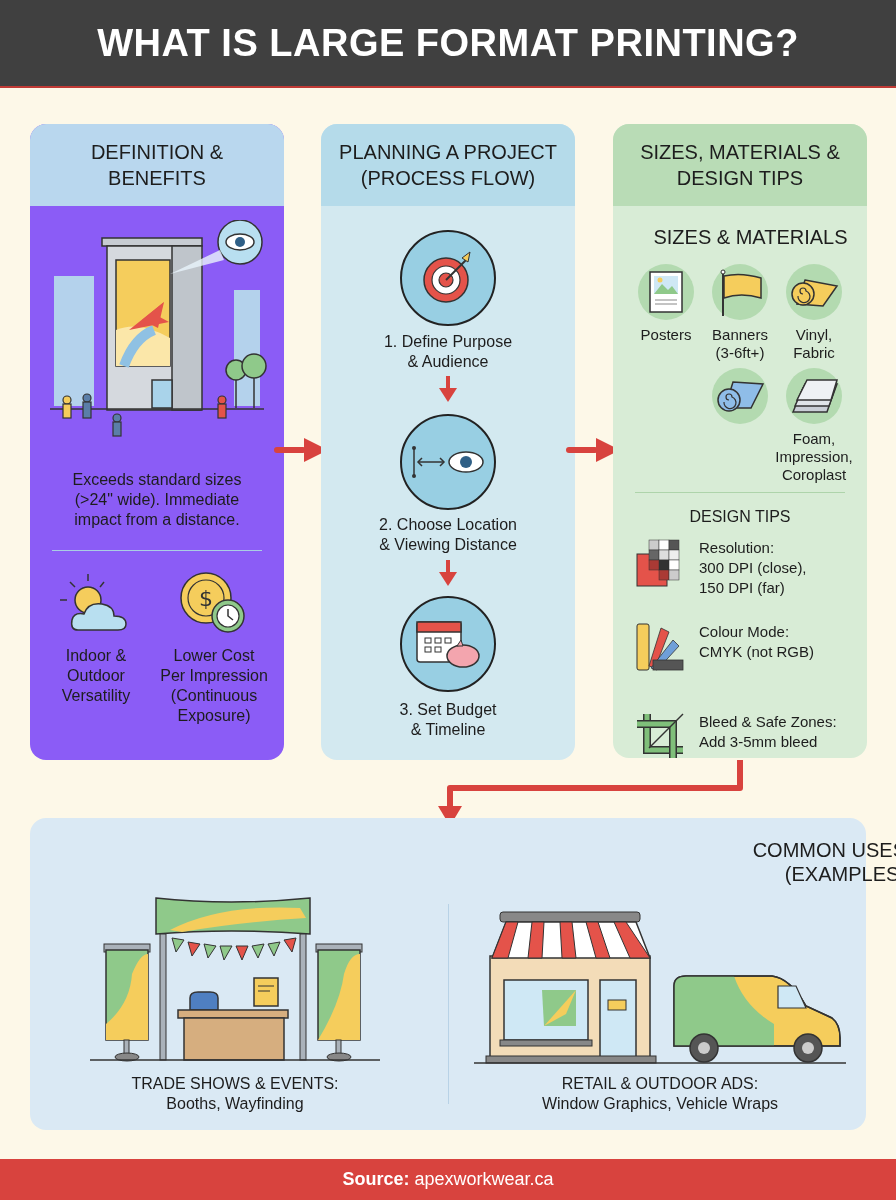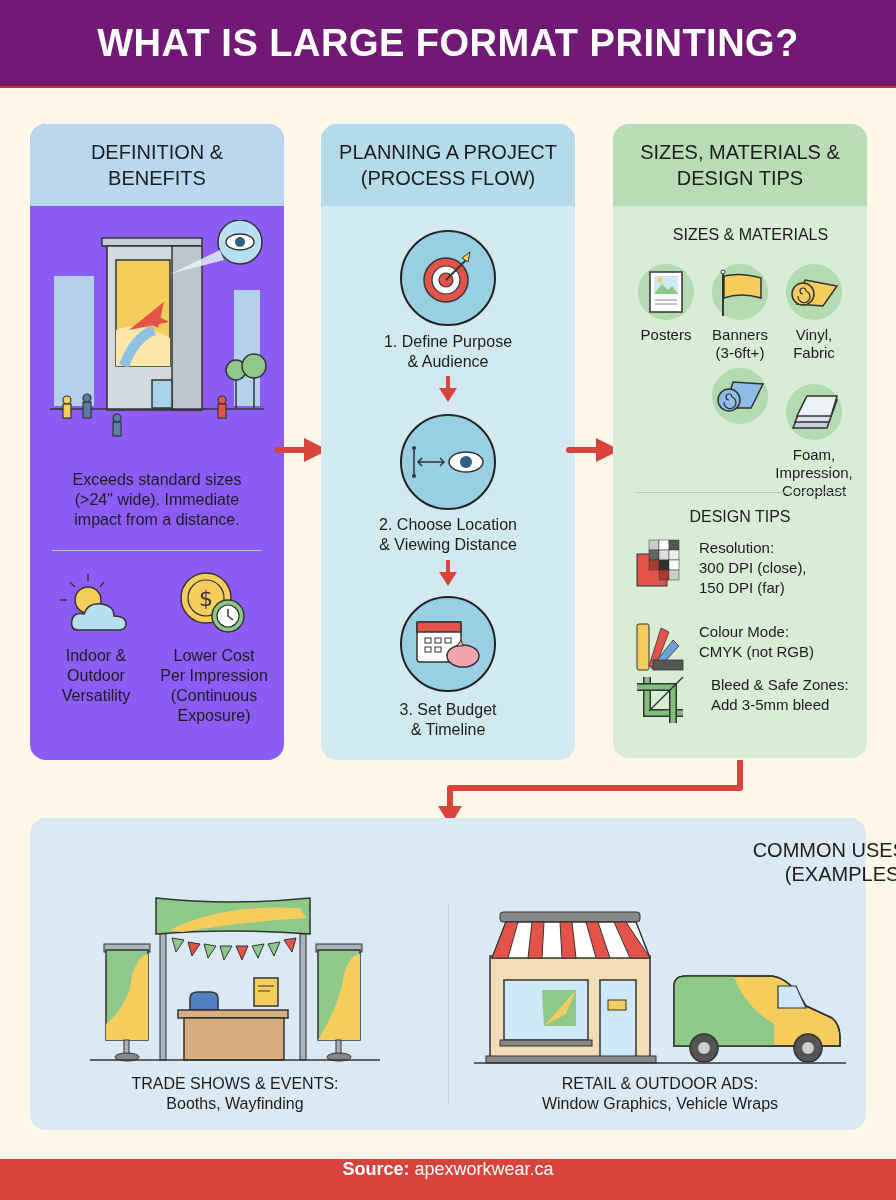--- a/index.html
+++ b/index.html
@@ -1,19 +1,19 @@
 <!DOCTYPE html>
 <html><head>
 <meta charset="utf-8">
 <style>
   * { box-sizing: border-box; margin: 0; padding: 0; }
   body { width: 896px; height: 1200px; background: #fdf8e8; font-family: "Liberation Sans", "DejaVu Sans", sans-serif; color: #1d1d1d; position: relative; overflow: hidden; }
-  .header { position: absolute; left: 0; top: 0; width: 896px; height: 88px; background: #701a75; border-bottom: 2px solid #c03a35; display: flex; align-items: center; justify-content: center; }
+  .header { position: absolute; left: 0; top: 0; width: 896px; height: 88px; background: #404040; border-bottom: 2px solid #c03a35; display: flex; align-items: center; justify-content: center; }
   .header h1 { color: #fff; font-size: 38px; font-weight: bold; letter-spacing: 0.5px; }
-  .footer { position: absolute; left: 0; bottom: 0; width: 896px; height: 41px; background: #d8433e; display: flex; align-items: flex-start; justify-content: center; color: #fff; font-size: 18px; }
+  .footer { position: absolute; left: 0; bottom: 0; width: 896px; height: 41px; background: #d8433e; display: flex; align-items: center; justify-content: center; color: #fff; font-size: 18px; }
   .footer b { margin-right: 5px; }
   .col { position: absolute; top: 124px; width: 254px; height: 636px; border-radius: 16px; overflow: hidden; }
   .col-head { height: 82px; display: flex; align-items: center; justify-content: center; text-align: center; font-size: 20px; font-weight: 500; line-height: 1.3; padding: 0 8px; }
   .c1 { left: 30px; background: #8b5cf6; }
   .c1 .col-head { background: #b9d7ee; }
   .c2 { left: 321px; background: #d3e9f0; }
   .c2 .col-head { background: #b5dbea; }
   .c3 { left: 613px; background: #d8ecd6; height: 634px; }
   .c3 .col-head { background: #b9dcb6; }
   .txt { text-align: center; font-size: 16px; line-height: 20px; }
@@ -187,21 +187,21 @@
   <polygon points="30,0 54,12 30,24" fill="#d8433e"></polygon>
 </svg>
 
 <div class="col c3">
   <div class="col-head">
     <div>
         <div>SIZES, MATERIALS &amp;</div>
         <div>DESIGN TIPS</div>
       </div>
   </div>
-  <div class="abs" style="left:0;top:102px;width:275px;text-align:center;font-size:16px;font-weight:500;">SIZES &amp; MATERIALS</div>
+  <div class="abs" style="left:0;top:102px;width:275px;text-align:center;font-size:20px;font-weight:500;">SIZES &amp; MATERIALS</div>
 
   <div class="mat-item" style="left:13px;top:140px;">
     <div class="mat-icon">
         <svg width="36" height="44" viewBox="0 0 36 44">
           <rect x="2" y="2" width="32" height="40" fill="#fff" stroke="#333" stroke-width="1.5"></rect>
           <rect x="6" y="6" width="24" height="18" fill="#cfe8f5"></rect>
           <polygon points="6,24 14,14 20,20 24,16 30,24" fill="#8fc98a"></polygon>
           <circle cx="12" cy="10" r="2.5" fill="#f5cd5c"></circle>
           <line x1="7" y1="30" x2="29" y2="30" stroke="#888"></line>
           <line x1="7" y1="34" x2="29" y2="34" stroke="#888"></line>
@@ -234,21 +234,21 @@
   <div class="mat-item" style="left:87px;top:244px;">
     <div class="mat-icon">
         <svg width="50" height="40" viewBox="0 0 50 40">
           <polygon points="18,6 48,8 36,32 10,32" fill="#8fbde8" stroke="#333" stroke-width="1.5"></polygon>
           <circle cx="14" cy="24" r="11" fill="#8fbde8" stroke="#333" stroke-width="1.5"></circle>
           <path d="M14 24 a3 3 0 1 1 3 -3 a6 6 0 1 1 -8 5" fill="none" stroke="#333" stroke-width="1.2"></path>
         </svg>
       </div>
     <div></div>
   </div>
-  <div class="mat-item" style="left:155px;top:260px;width:92px;">
+  <div class="mat-item" style="left:155px;top:244px;width:92px;">
     <div class="mat-icon">
         <svg width="50" height="40" viewBox="0 0 50 40">
           <polygon points="14,12 46,12 38,36 4,36" fill="#c9ced6" stroke="#333" stroke-width="1.5"></polygon>
           <polygon points="16,8 48,8 40,30 6,30" fill="#dfe3e8" stroke="#333" stroke-width="1.5"></polygon>
           <polygon points="18,4 48,4 42,24 8,24" fill="#eef1f4" stroke="#333" stroke-width="1.5"></polygon>
         </svg>
       </div>
     <div>Foam,</div>
     <div>Impression,</div>
     <div>Coroplast</div>
@@ -287,21 +287,21 @@
           <polygon points="14,44 26,6 34,10 20,46" fill="#e4534a"></polygon>
           <polygon points="16,46 38,18 44,24 22,48" fill="#6f9fd8"></polygon>
           <rect x="18" y="38" width="30" height="10" fill="#555"></rect>
         </g>
       </svg>
     <div class="ttxt">
         <div class="ttl">Colour Mode:</div>
         <div>CMYK (not RGB)</div>
       </div>
   </div>
-  <div class="tip" style="top:551px;gap:12px;">
+  <div class="tip" style="top:588px;">
     <svg class="ticon" viewBox="0 0 50 50">
         <path d="M12 2 L12 38 L48 38" fill="none" stroke="#333" stroke-width="8"></path>
         <path d="M12 2 L12 38 L48 38" fill="none" stroke="#7fbf7a" stroke-width="5"></path>
         <path d="M2 12 L38 12 L38 48" fill="none" stroke="#333" stroke-width="8"></path>
         <path d="M2 12 L38 12 L38 48" fill="none" stroke="#7fbf7a" stroke-width="5"></path>
         <line x1="14" y1="36" x2="48" y2="2" stroke="#333" stroke-width="1.5"></line>
       </svg>
     <div class="ttxt">
         <div class="ttl">Bleed &amp; Safe Zones:</div>
         <div>Add 3-5mm bleed</div>

